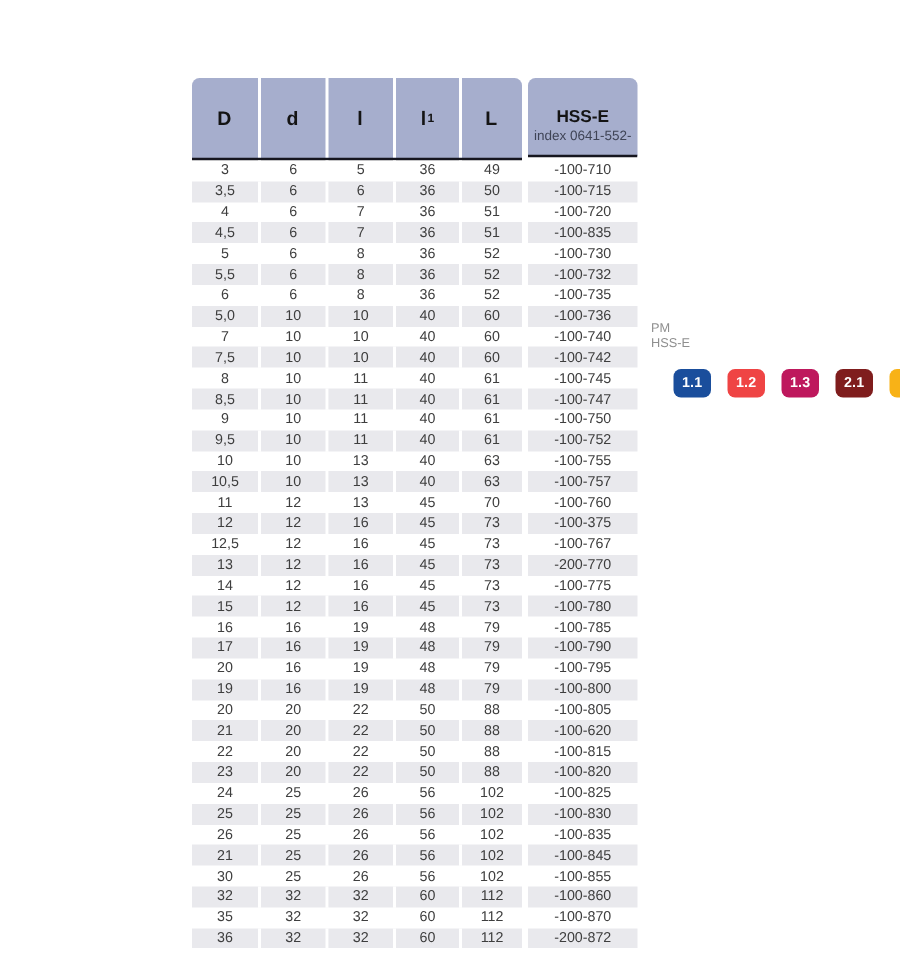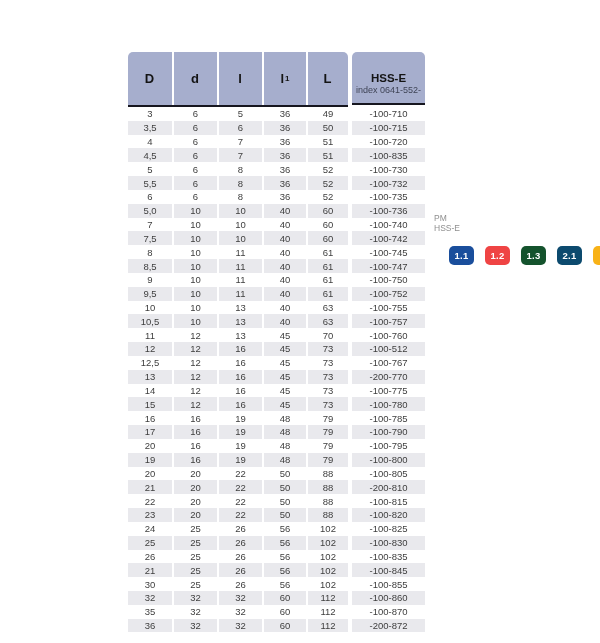--- a/index.html
+++ b/index.html
@@ -216,21 +216,21 @@
         <span class="cell c3">45</span>
         <span class="cell c4">70</span>
         <span class="cell c5">-100-760</span>
       </div>
       <div class="row striped">
         <span class="cell c0">12</span>
         <span class="cell c1">12</span>
         <span class="cell c2">16</span>
         <span class="cell c3">45</span>
         <span class="cell c4">73</span>
-        <span class="cell c5">-100-512</span>
+        <span class="cell c5">-100-375</span>
       </div>
       <div class="row">
         <span class="cell c0">12,5</span>
         <span class="cell c1">12</span>
         <span class="cell c2">16</span>
         <span class="cell c3">45</span>
         <span class="cell c4">73</span>
         <span class="cell c5">-100-767</span>
       </div>
       <div class="row striped">
@@ -296,21 +296,21 @@
         <span class="cell c3">50</span>
         <span class="cell c4">88</span>
         <span class="cell c5">-100-805</span>
       </div>
       <div class="row striped">
         <span class="cell c0">21</span>
         <span class="cell c1">20</span>
         <span class="cell c2">22</span>
         <span class="cell c3">50</span>
         <span class="cell c4">88</span>
-        <span class="cell c5">-200-810</span>
+        <span class="cell c5">-100-620</span>
       </div>
       <div class="row">
         <span class="cell c0">22</span>
         <span class="cell c1">20</span>
         <span class="cell c2">22</span>
         <span class="cell c3">50</span>
         <span class="cell c4">88</span>
         <span class="cell c5">-100-815</span>
       </div>
       <div class="row striped">
@@ -389,18 +389,18 @@
 </div>
 
 <div class="sidebar-labels">
   <div>PM</div>
   <div>HSS-E</div>
 </div>
 
 <div class="badges">
     <div class="badge" style="background: rgb(26, 78, 156);">1.1</div>
     <div class="badge" style="background: #ef4444;">1.2</div>
-    <div class="badge" style="background: #14532d;">1.3</div>
-    <div class="badge" style="background: #0c4a6e;">2.1</div>
+    <div class="badge" style="background: #be185d;">1.3</div>
+    <div class="badge" style="background: #7f1d1d;">2.1</div>
     <div class="badge" style="background: rgb(248, 178, 23); padding-left: 24px;">2.2</div>
     <div class="badge" style="background: #4d7c0f; margin-left: 12px;">3.1</div>
     <div class="badge" style="background: #404040;">3.2</div>
   </div>
 
 </body></html>

